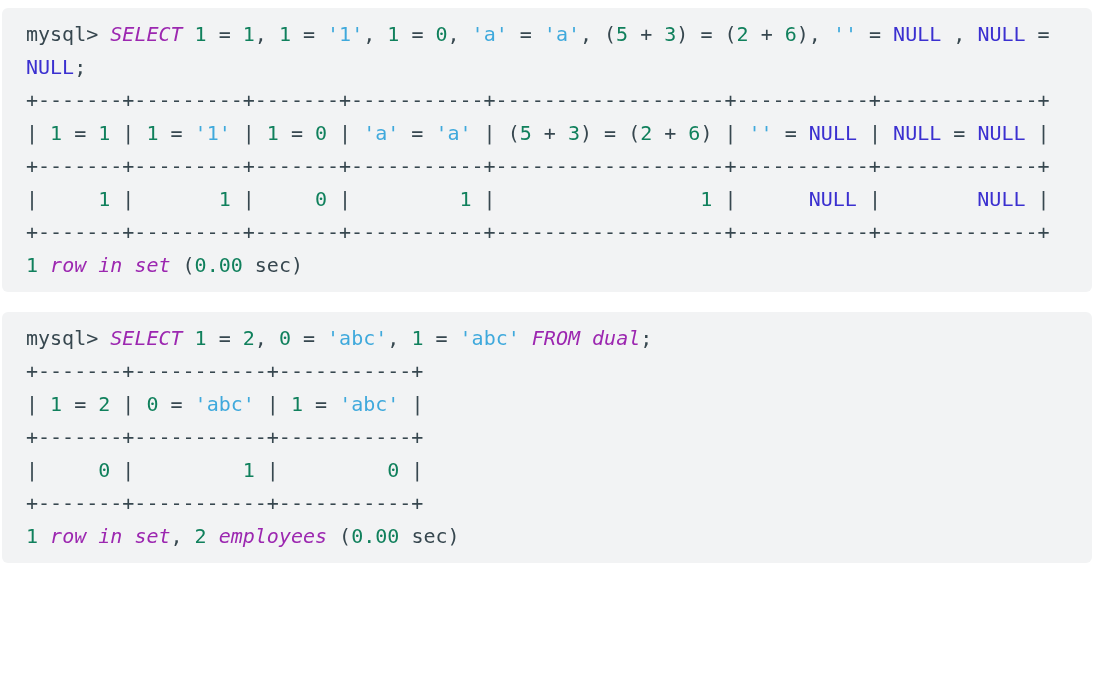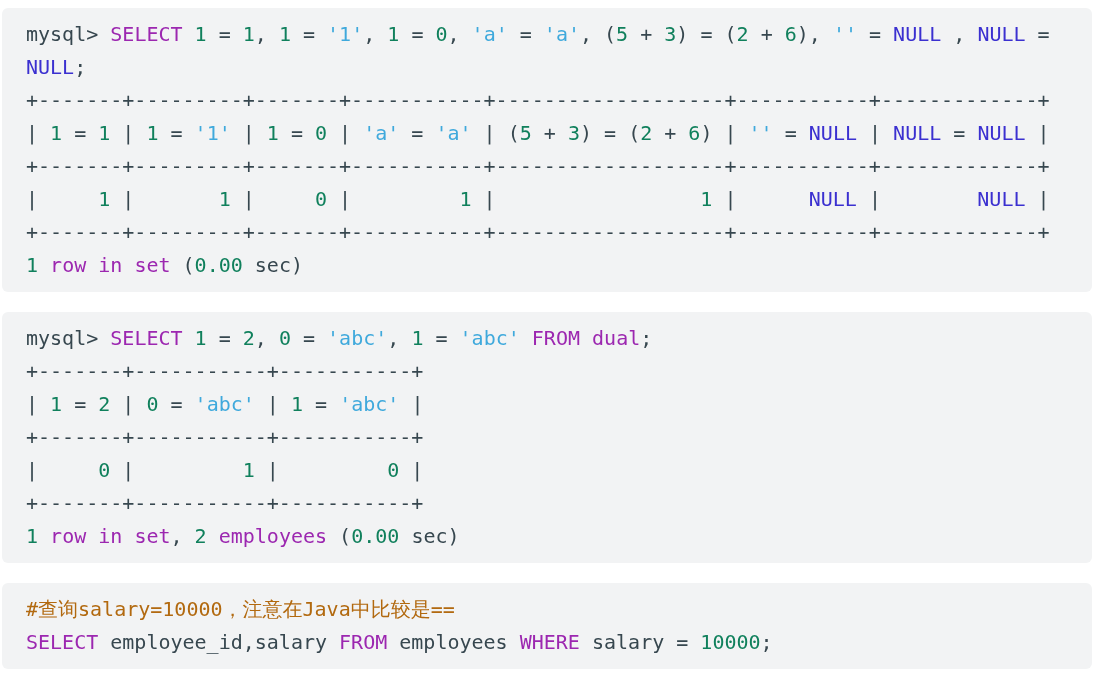--- a/index.html
+++ b/index.html
@@ -31,21 +31,21 @@
     padding: 10px 24px;
     font-family: "DejaVu Sans Mono", "Liberation Mono", monospace;
     font-size: 20px;
     line-height: 33px;
     color: var(--c-d);
     white-space: pre;
     overflow: hidden;
   }
   pre.code-block:last-child { margin-bottom: 0; }
   .t-d { color: var(--c-d); }
-  .t-k { color: var(--c-k); }
+  .t-k { color: var(--c-k); font-style: italic; }
   .t-n { color: var(--c-n); }
   .t-s { color: var(--c-s); }
   .t-l { color: var(--c-l); margin-top: 9px; }
   .t-c { color: var(--c-c); }
 </style>
 </head>
 <body>
 
 <div class="page">
     <pre class="code-block"><span class="t-d">mysql&gt; </span><span class="t-k">SELECT</span><span class="t-d"> </span><span class="t-n">1</span><span class="t-d"> = </span><span class="t-n">1</span><span class="t-d">, </span><span class="t-n">1</span><span class="t-d"> = </span><span class="t-s">'1'</span><span class="t-d">, </span><span class="t-n">1</span><span class="t-d"> = </span><span class="t-n">0</span><span class="t-d">, </span><span class="t-s">'a'</span><span class="t-d"> = </span><span class="t-s">'a'</span><span class="t-d">, (</span><span class="t-n">5</span><span class="t-d"> + </span><span class="t-n">3</span><span class="t-d">) = (</span><span class="t-n">2</span><span class="t-d"> + </span><span class="t-n">6</span><span class="t-d">), </span><span class="t-s">''</span><span class="t-d"> = </span><span class="t-l">NULL</span><span class="t-d"> , </span><span class="t-l">NULL</span><span class="t-d"> =</span>
@@ -56,15 +56,13 @@
 <span class="t-d">|     </span><span class="t-n">1</span><span class="t-d"> |       </span><span class="t-n">1</span><span class="t-d"> |     </span><span class="t-n">0</span><span class="t-d"> |         </span><span class="t-n">1</span><span class="t-d"> |                 </span><span class="t-n">1</span><span class="t-d"> |      </span><span class="t-l">NULL</span><span class="t-d"> |        </span><span class="t-l">NULL</span><span class="t-d"> |</span>
 <span class="t-d">+-------+---------+-------+-----------+-------------------+-----------+-------------+</span>
 <span class="t-n">1</span><span class="t-d"> </span><span class="t-k">row in set</span><span class="t-d"> (</span><span class="t-n">0.00</span><span class="t-d"> sec)</span></pre>
     <pre class="code-block"><span class="t-d">mysql&gt; </span><span class="t-k">SELECT</span><span class="t-d"> </span><span class="t-n">1</span><span class="t-d"> = </span><span class="t-n">2</span><span class="t-d">, </span><span class="t-n">0</span><span class="t-d"> = </span><span class="t-s">'abc'</span><span class="t-d">, </span><span class="t-n">1</span><span class="t-d"> = </span><span class="t-s">'abc'</span><span class="t-d"> </span><span class="t-k">FROM</span><span class="t-d"> </span><span class="t-k">dual</span><span class="t-d">;</span>
 <span class="t-d">+-------+-----------+-----------+</span>
 <span class="t-d">| </span><span class="t-n">1</span><span class="t-d"> = </span><span class="t-n">2</span><span class="t-d"> | </span><span class="t-n">0</span><span class="t-d"> = </span><span class="t-s">'abc'</span><span class="t-d"> | </span><span class="t-n">1</span><span class="t-d"> = </span><span class="t-s">'abc'</span><span class="t-d"> |</span>
 <span class="t-d">+-------+-----------+-----------+</span>
 <span class="t-d">|     </span><span class="t-n">0</span><span class="t-d"> |         </span><span class="t-n">1</span><span class="t-d"> |         </span><span class="t-n">0</span><span class="t-d"> |</span>
 <span class="t-d">+-------+-----------+-----------+</span>
 <span class="t-n">1</span><span class="t-d"> </span><span class="t-k">row in set</span><span class="t-d">, </span><span class="t-n">2</span><span class="t-d"> </span><span class="t-k">employees</span><span class="t-d"> (</span><span class="t-n">0.00</span><span class="t-d"> sec)</span></pre>
-    <pre class="code-block"><span class="t-c">#查询salary=10000，注意在Java中比较是==</span>
-<span class="t-k">SELECT</span><span class="t-d"> employee_id,salary </span><span class="t-k">FROM</span><span class="t-d"> employees </span><span class="t-k">WHERE</span><span class="t-d"> salary = </span><span class="t-n">10000</span><span class="t-d">;</span></pre>
   </div>
 
 </body></html>

